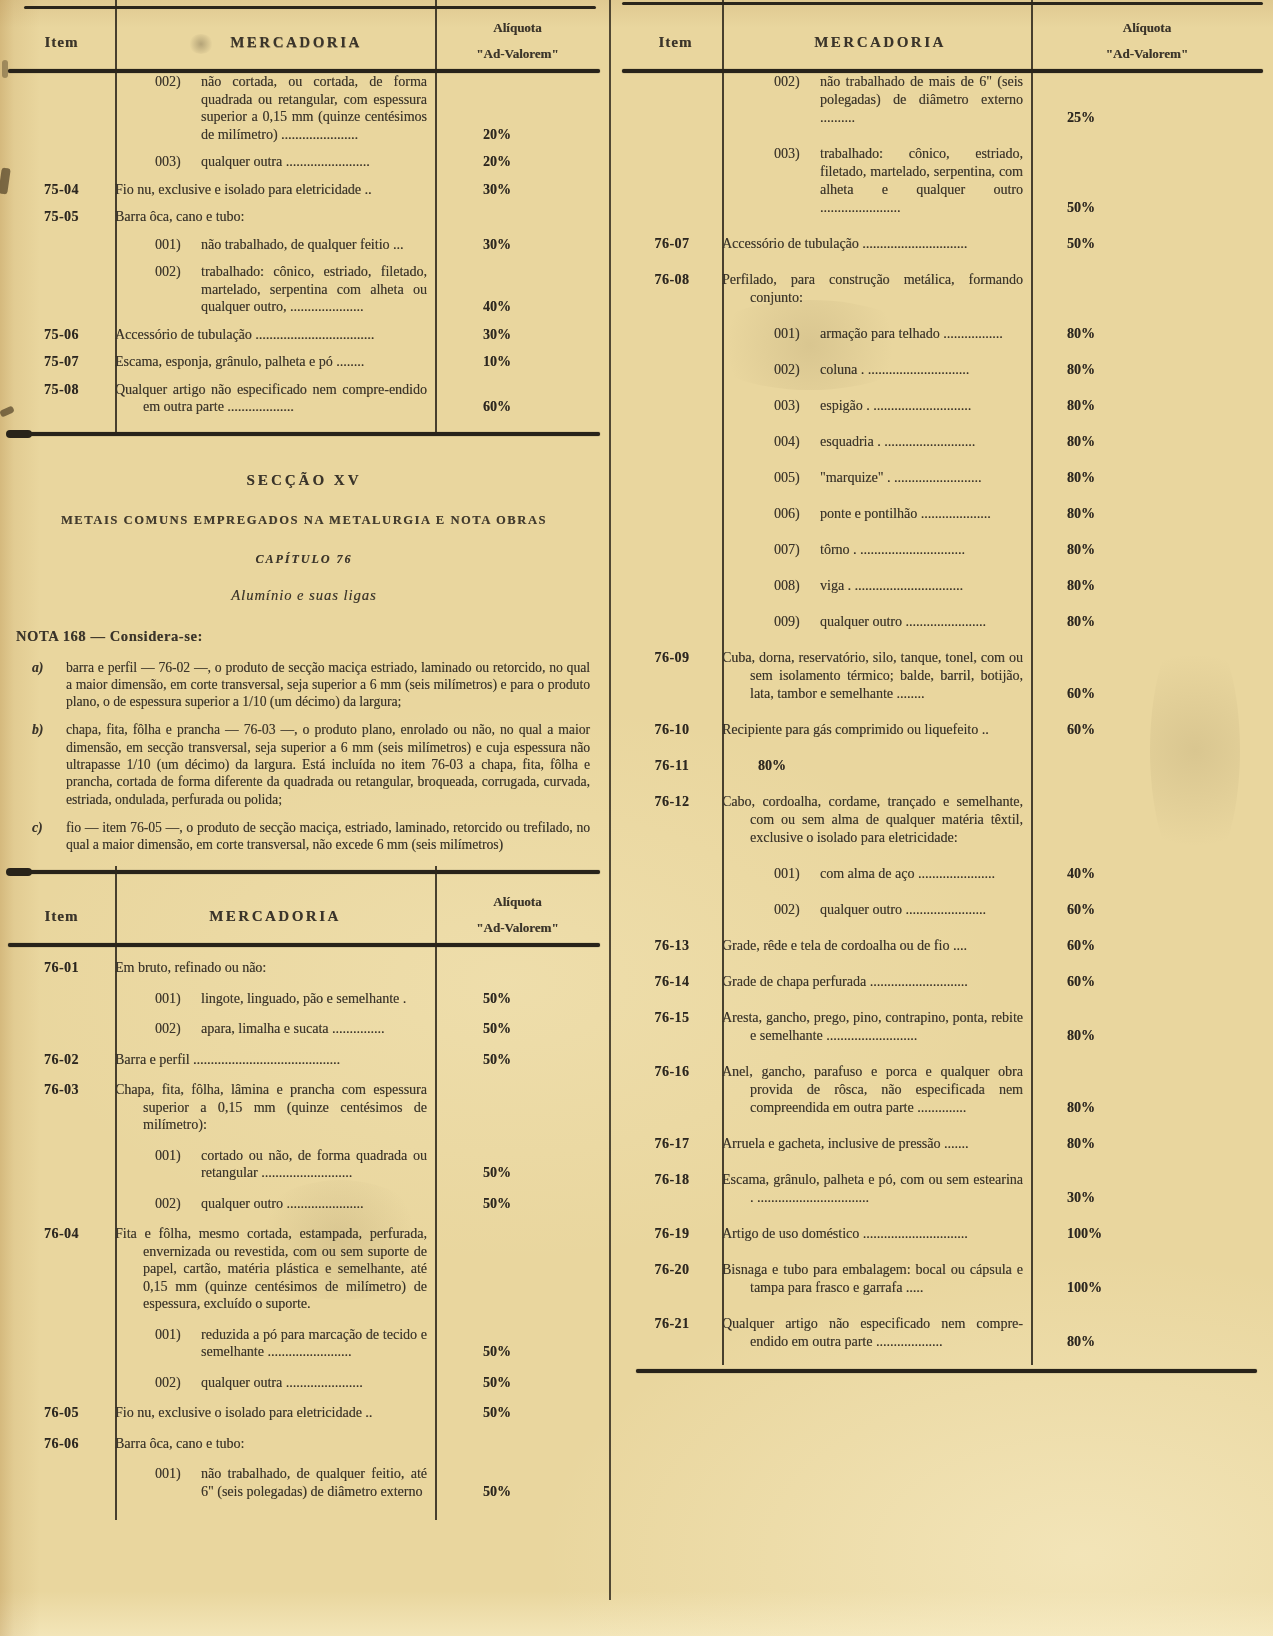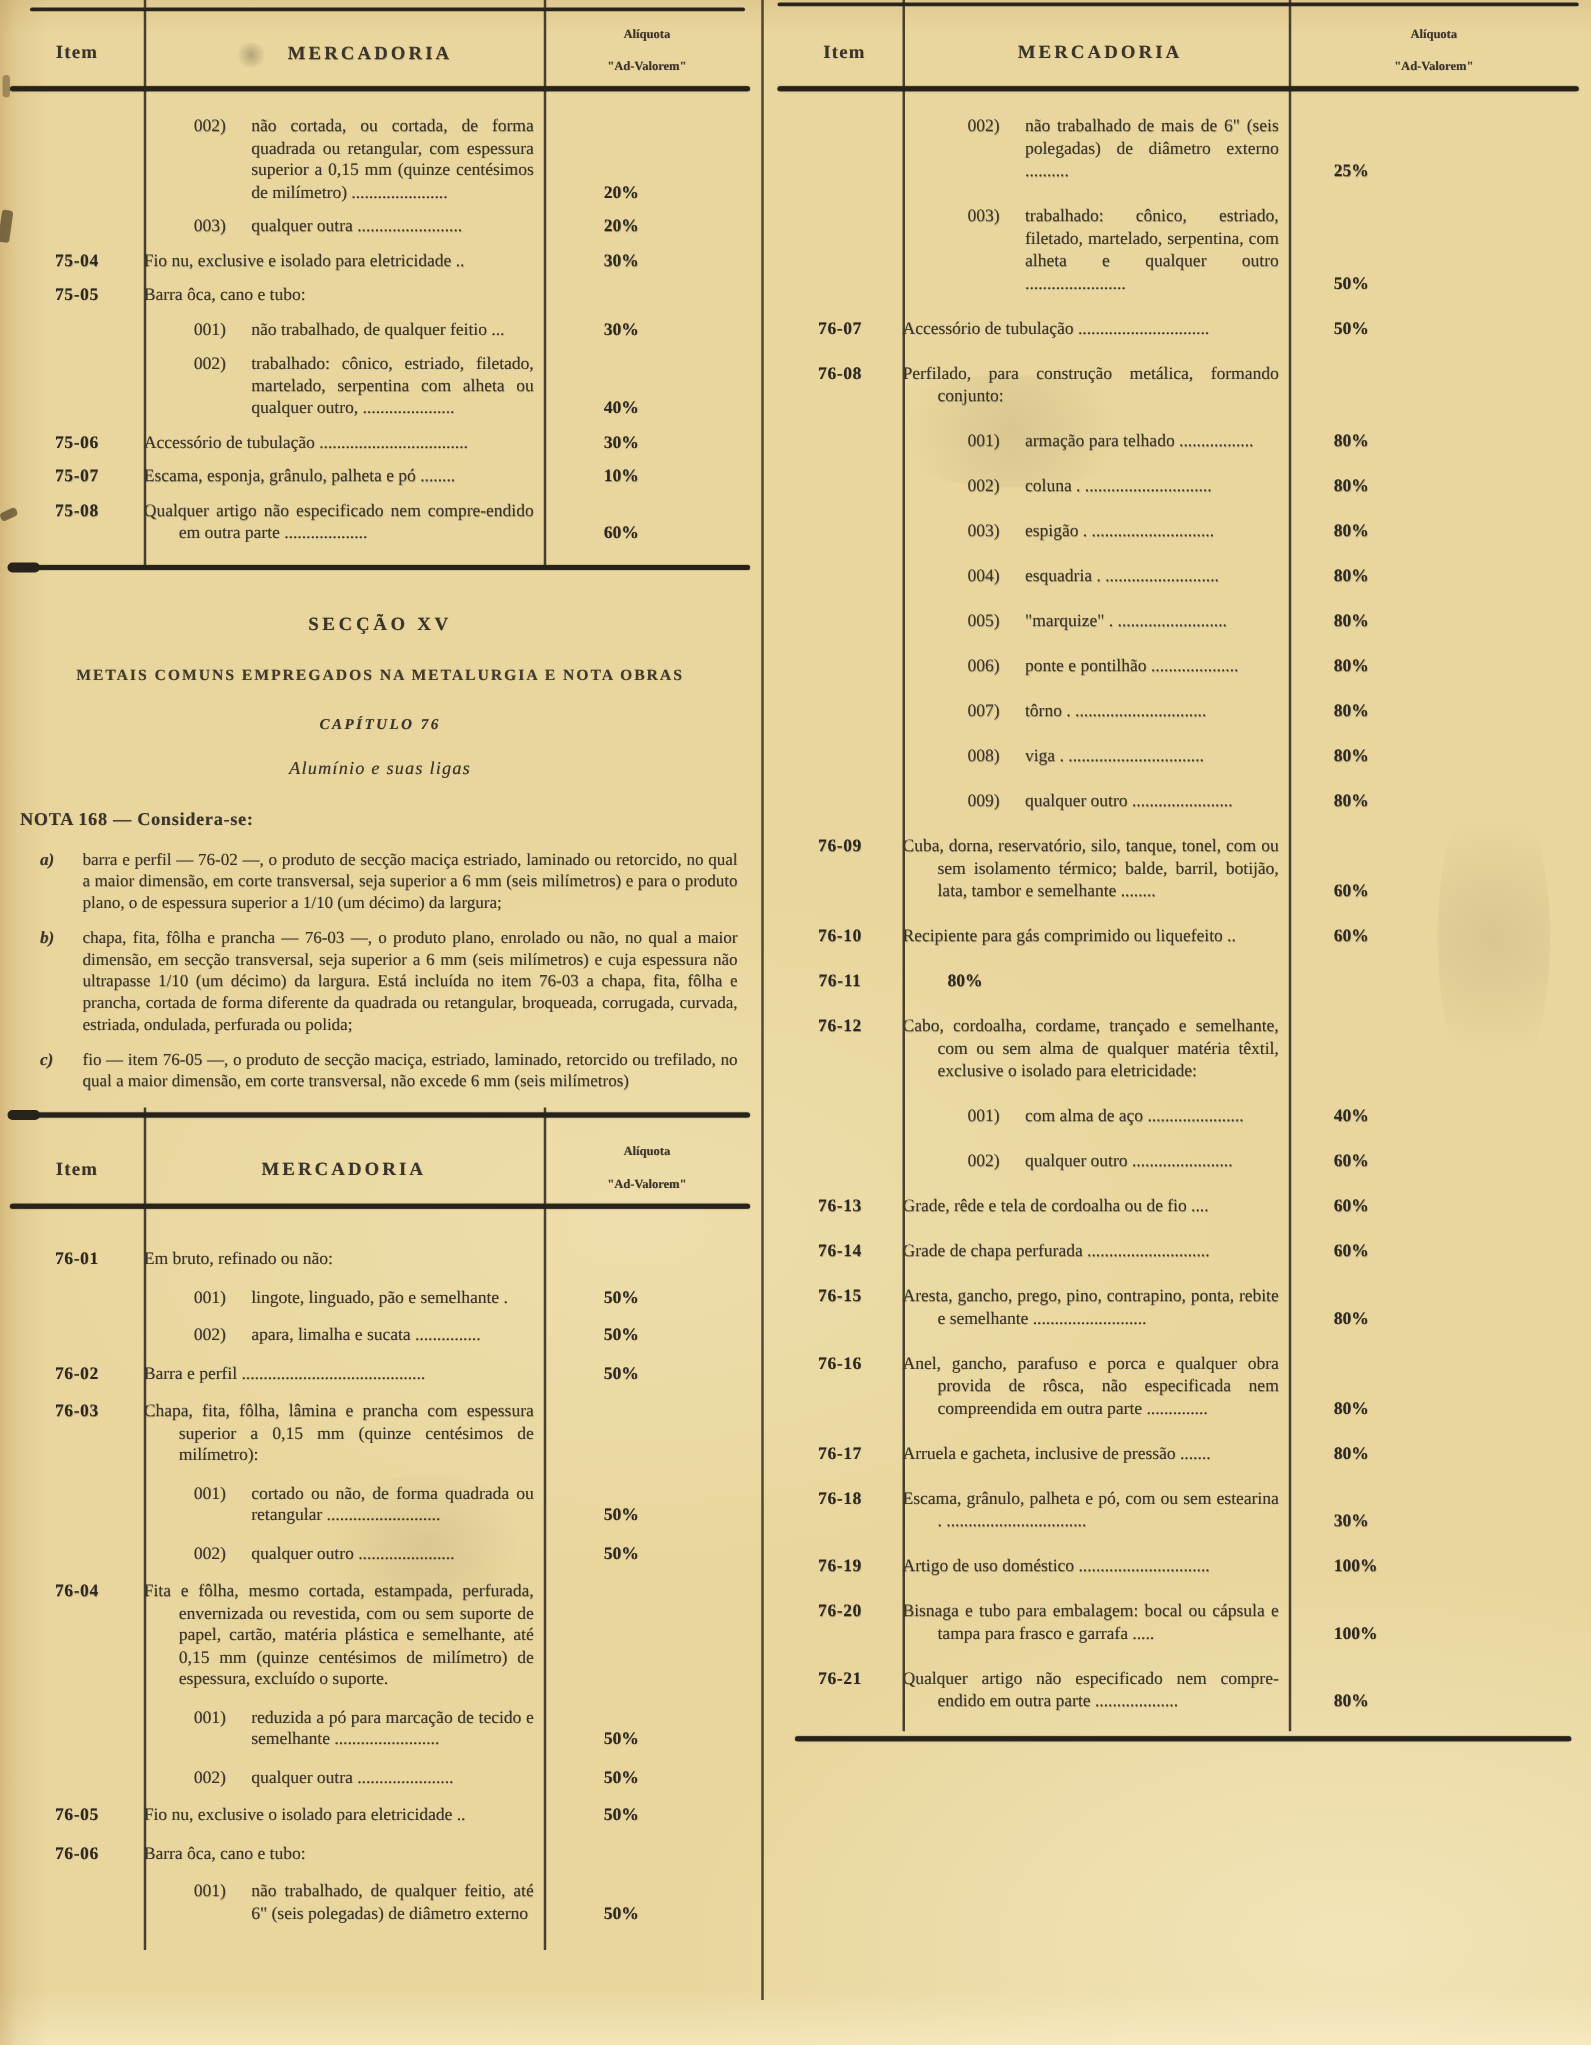--- a/index.html
+++ b/index.html
@@ -25,37 +25,37 @@
   .col.right{left:622px;width:641px;}
   .col-divider{position:absolute;left:609px;top:0;width:2px;height:1600px;background:rgba(42,36,25,.8);}
 
   
   .ttable{position:relative;}
   .top-line{position:absolute;top:6px;left:16px;right:4px;height:3px;background:#2a251b;border-radius:2px;}
   #t-right .top-line{top:2px;left:0;right:0;}
   .thead{display:flex;padding:20px 0 8px;position:relative;}
   .th-item{width:107px;text-align:center;font-weight:700;font-size:15px;padding-top:14px;letter-spacing:1px;}
   .th-merc{flex:1;text-align:center;font-weight:700;font-size:15px;padding-top:14px;letter-spacing:2.5px;}
-  .th-rate{width:165px;text-align:center;font-weight:700;font-size:10px;line-height:15px;}
+  .th-rate{width:165px;text-align:center;font-weight:700;font-size:13px;line-height:15px;}
   #t-right .th-rate{width:232px;}
   .th-rate .l2{margin-top:11px;}
   .smudge{display:inline-block;width:26px;height:20px;border-radius:50%;
     background:radial-gradient(circle, rgba(95,82,58,.38), rgba(95,82,58,0) 70%);
     margin-right:16px;vertical-align:middle;}
   .rule{height:4px;background:#28231a;border-radius:2px;box-shadow:0 0 1px rgba(40,34,24,.9);}
   .rule.cap-left{position:relative;}
   .rule.cap-left::before{content:"";position:absolute;left:-2px;top:-2px;width:26px;height:8px;background:#28231a;border-radius:4px;}
   .vl{position:absolute;width:2px;top:-8px;bottom:4px;background:rgba(44,38,26,.85);}
   .vl1{left:107px;}
   .vl2{left:calc(100% - 165px);}
   #t-right .vl1{left:100px;}
   #t-right .vl2{left:calc(100% - 232px);}
   #t-left-bottom .vl{top:-4px;bottom:-20px;}
   #t-right .vl{bottom:8px;}
-  .tbody{padding-top:20px;position:relative;}
+  .tbody{position:relative;}
 
   
   .row{display:flex;margin-bottom:11px;font-size:14px;line-height:17.5px;}
   .c-item{width:107px;text-align:center;font-weight:700;flex:none;letter-spacing:.5px;color:#2c2720;}
   #t-right .c-item{width:100px;}
   .c-desc{flex:1;display:flex;padding-right:8px;}
   .c-rate{width:165px;flex:none;font-weight:700;align-self:flex-end;text-align:left;padding-left:48px;box-sizing:border-box;color:#2c2720;}
   #t-right .c-rate{width:232px;padding-left:36px;}
   .sub-label{flex:none;width:46px;}
   .desc-text{flex:1;text-align:justify;}

